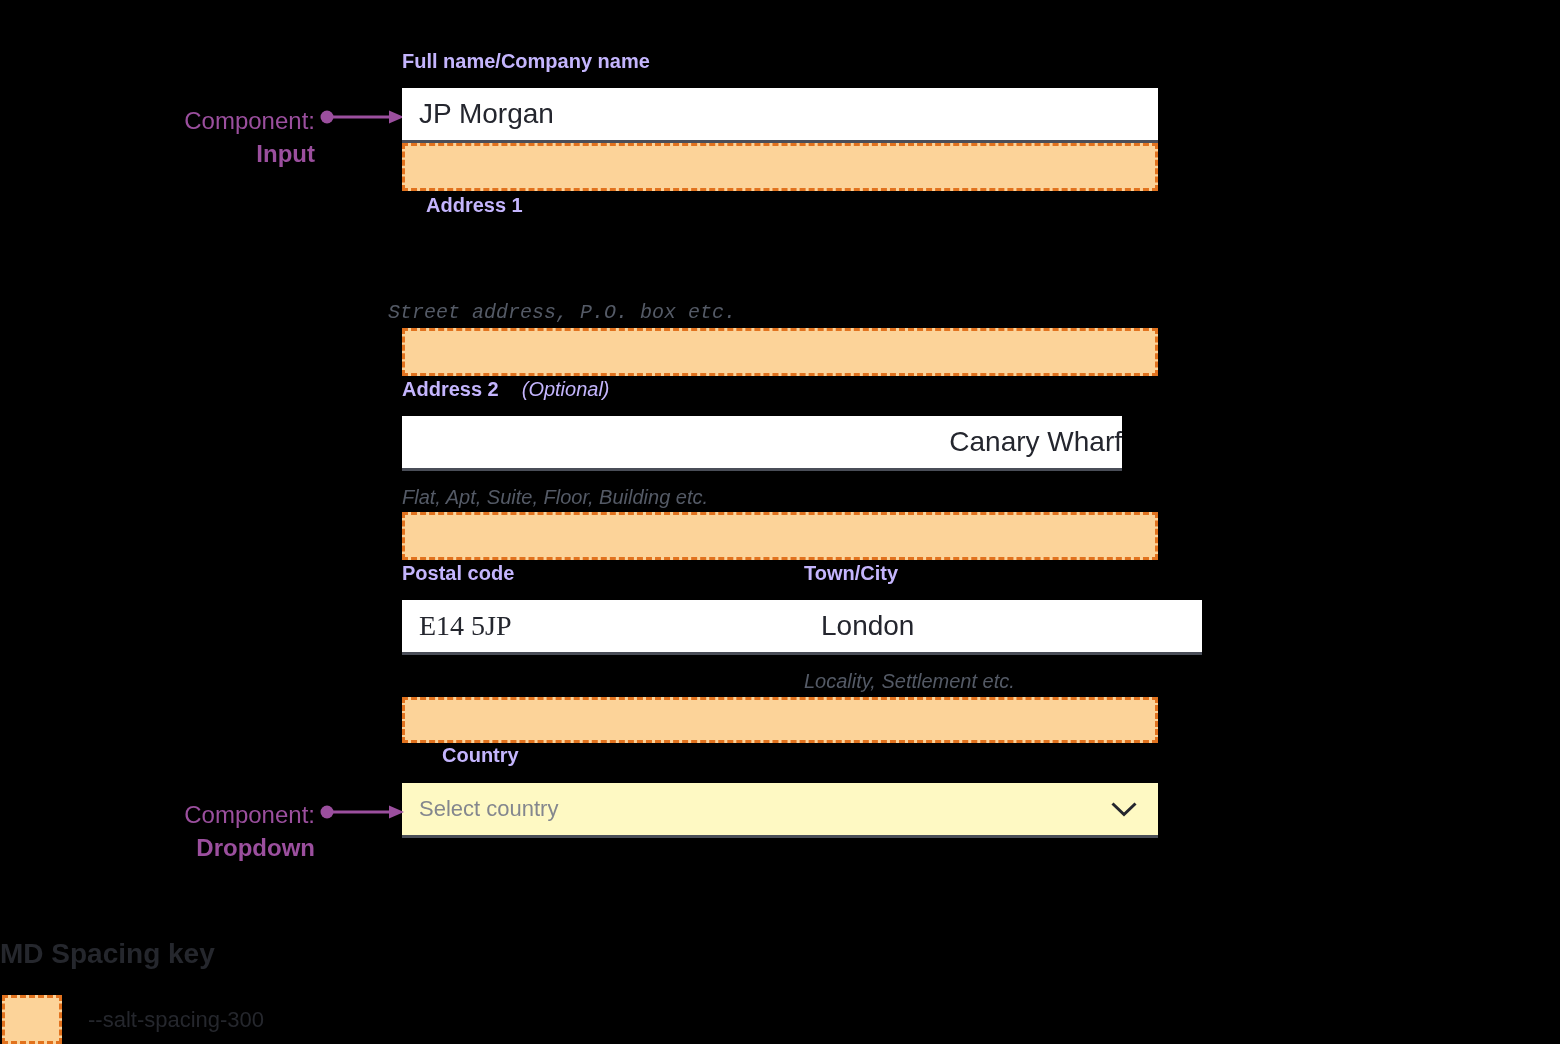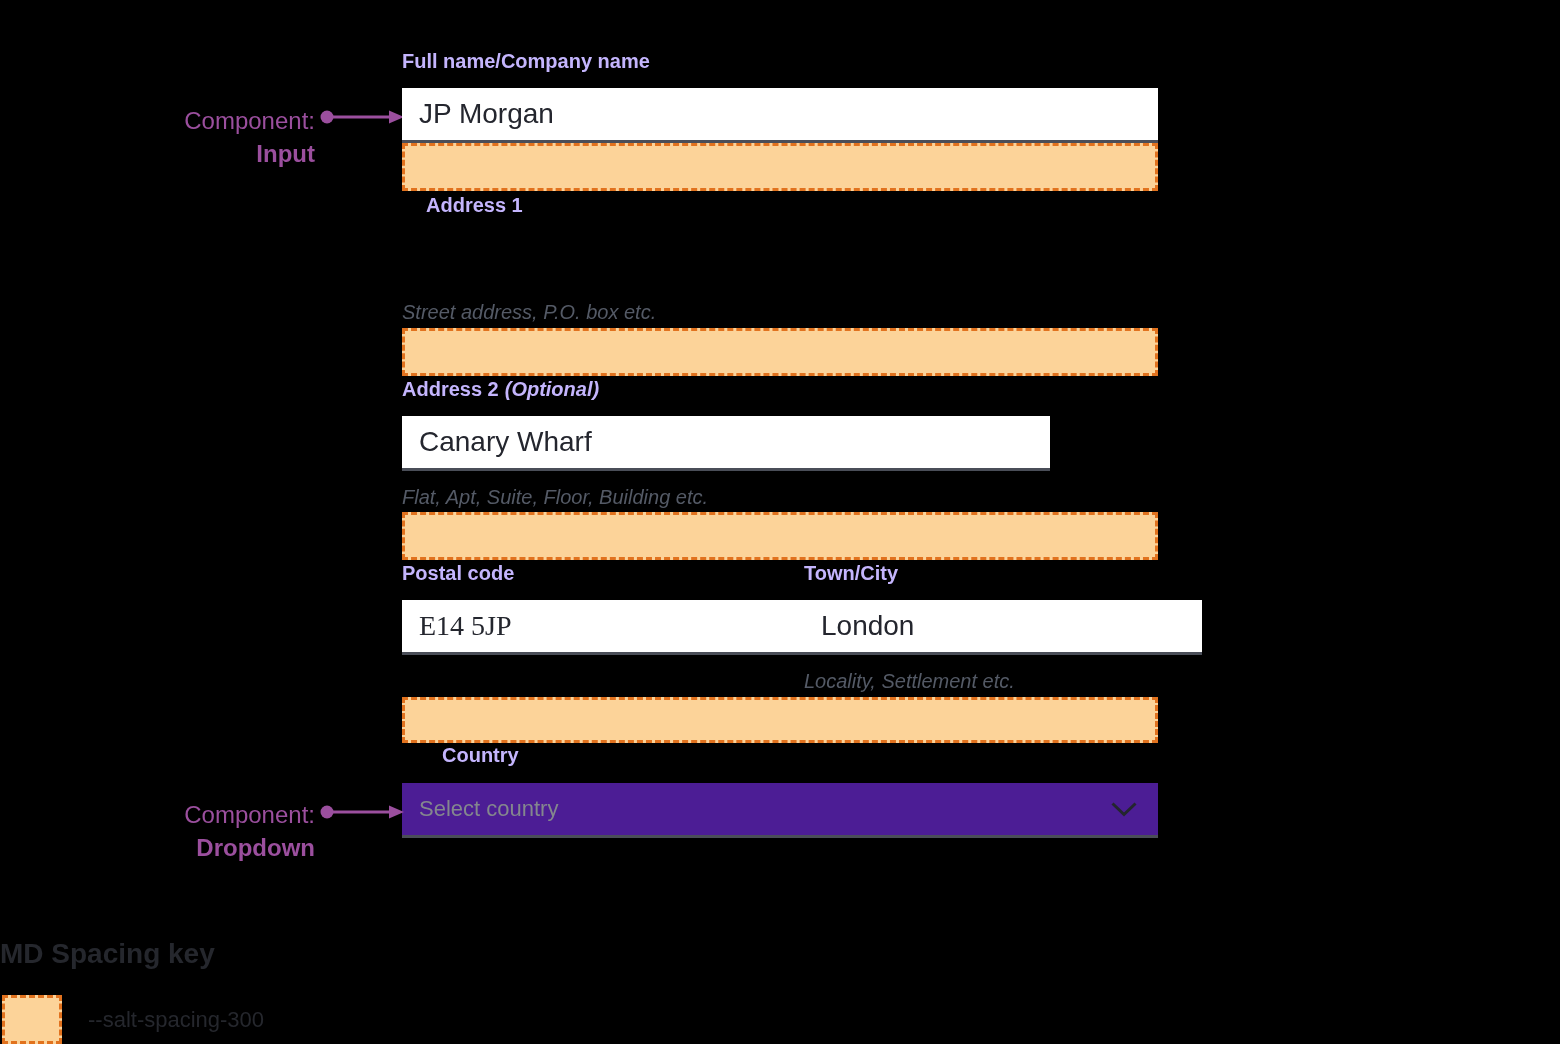--- a/index.html
+++ b/index.html
@@ -17,23 +17,23 @@
   }
   .abs { position: absolute; }
 
   .field-label {
     font-size: 20px;
     font-weight: 700;
     color: #c4b5fd;
     white-space: nowrap;
   }
   .label-suffix {
-    font-weight: 700;
+    font-weight: 400;
     font-style: italic;
-    margin-left: 6px;
+    margin-left: 23px;
   }
   .text-input {
     box-sizing: border-box;
     background: #ffffff;
     border: none;
     border-bottom: 3px solid #4A4E58;
     height: 55px;
     padding: 0 0 0 17px;
     font-family: inherit;
     font-size: 28px;
@@ -47,21 +47,21 @@
     color: #545A66;
     white-space: nowrap;
   }
   .spacer {
     box-sizing: border-box;
     background: #FCD399;
     border: 3px dashed #E1721E;
   }
   .dropdown {
     box-sizing: border-box;
-    background: #4c1d95;
+    background: #fef9c3;
     border-bottom: 3px solid #4A4E58;
     height: 55px;
     display: flex;
     align-items: center;
     padding: 0 20px 0 17px;
     cursor: pointer;
   }
   .dropdown-value {
     flex: 1;
     font-size: 22px;
@@ -108,27 +108,27 @@
     <circle cx="9" cy="10" r="6.5" fill="#9B4F9E"></circle>
     <line x1="9" y1="10" x2="74" y2="10" stroke="#9B4F9E" stroke-width="3"></line>
     <polygon points="71,3.5 86,10 71,16.5" fill="#9B4F9E"></polygon>
   </svg>
 
   <div class="abs field-label" style="left:402px; top:50px;">Full name/Company name</div>
   <input class="abs text-input" style="left: 402px; top: 88px; width: 756px;" value="JP Morgan">
   <div class="abs spacer" style="left:402px; top:143px; width:756px; height:48px;"></div>
 
   <div class="abs field-label" style="left:402px; top:194px;margin-left:24px;">Address 1</div>
-  <div class="abs helper-text" style="left:402px; top:301px;">Street address, P.O. box etc.</div>
+  <div class="abs helper-text" style="left:388px; top:301px;font-family:Liberation Mono, monospace;">Street address, P.O. box etc.</div>
   <div class="abs spacer" style="left:402px; top:328px; width:756px; height:48px;"></div>
 
   <div class="abs field-label" style="left:402px; top:378px;">
     <span>Address 2</span><span class="label-suffix">(Optional)</span>
   </div>
-  <input class="abs text-input" style="left: 402px; top: 416px; width: 648px;" value="Canary Wharf">
+  <input class="abs text-input" style="left: 402px; top: 416px; width: 720px; text-align: right;" value="Canary Wharf">
   <div class="abs helper-text" style="left:402px; top:486px;">Flat, Apt, Suite, Floor, Building etc.</div>
   <div class="abs spacer" style="left:402px; top:512px; width:756px; height:48px;"></div>
 
   <div class="abs field-label" style="left:402px; top:562px;">Postal code</div>
   <div class="abs field-label" style="left:804px; top:562px;">Town/City</div>
   <input class="abs text-input" style="left: 402px; top: 600px; width: 412px; font-family: Liberation Serif, serif;" value="E14 5JP">
   <input class="abs text-input" style="left: 804px; top: 600px; width: 398px;" value="London">
   <div class="abs helper-text" style="left:804px; top:670px;">Locality, Settlement etc.</div>
   <div class="abs spacer" style="left:402px; top:697px; width:756px; height:46px;"></div>
 

